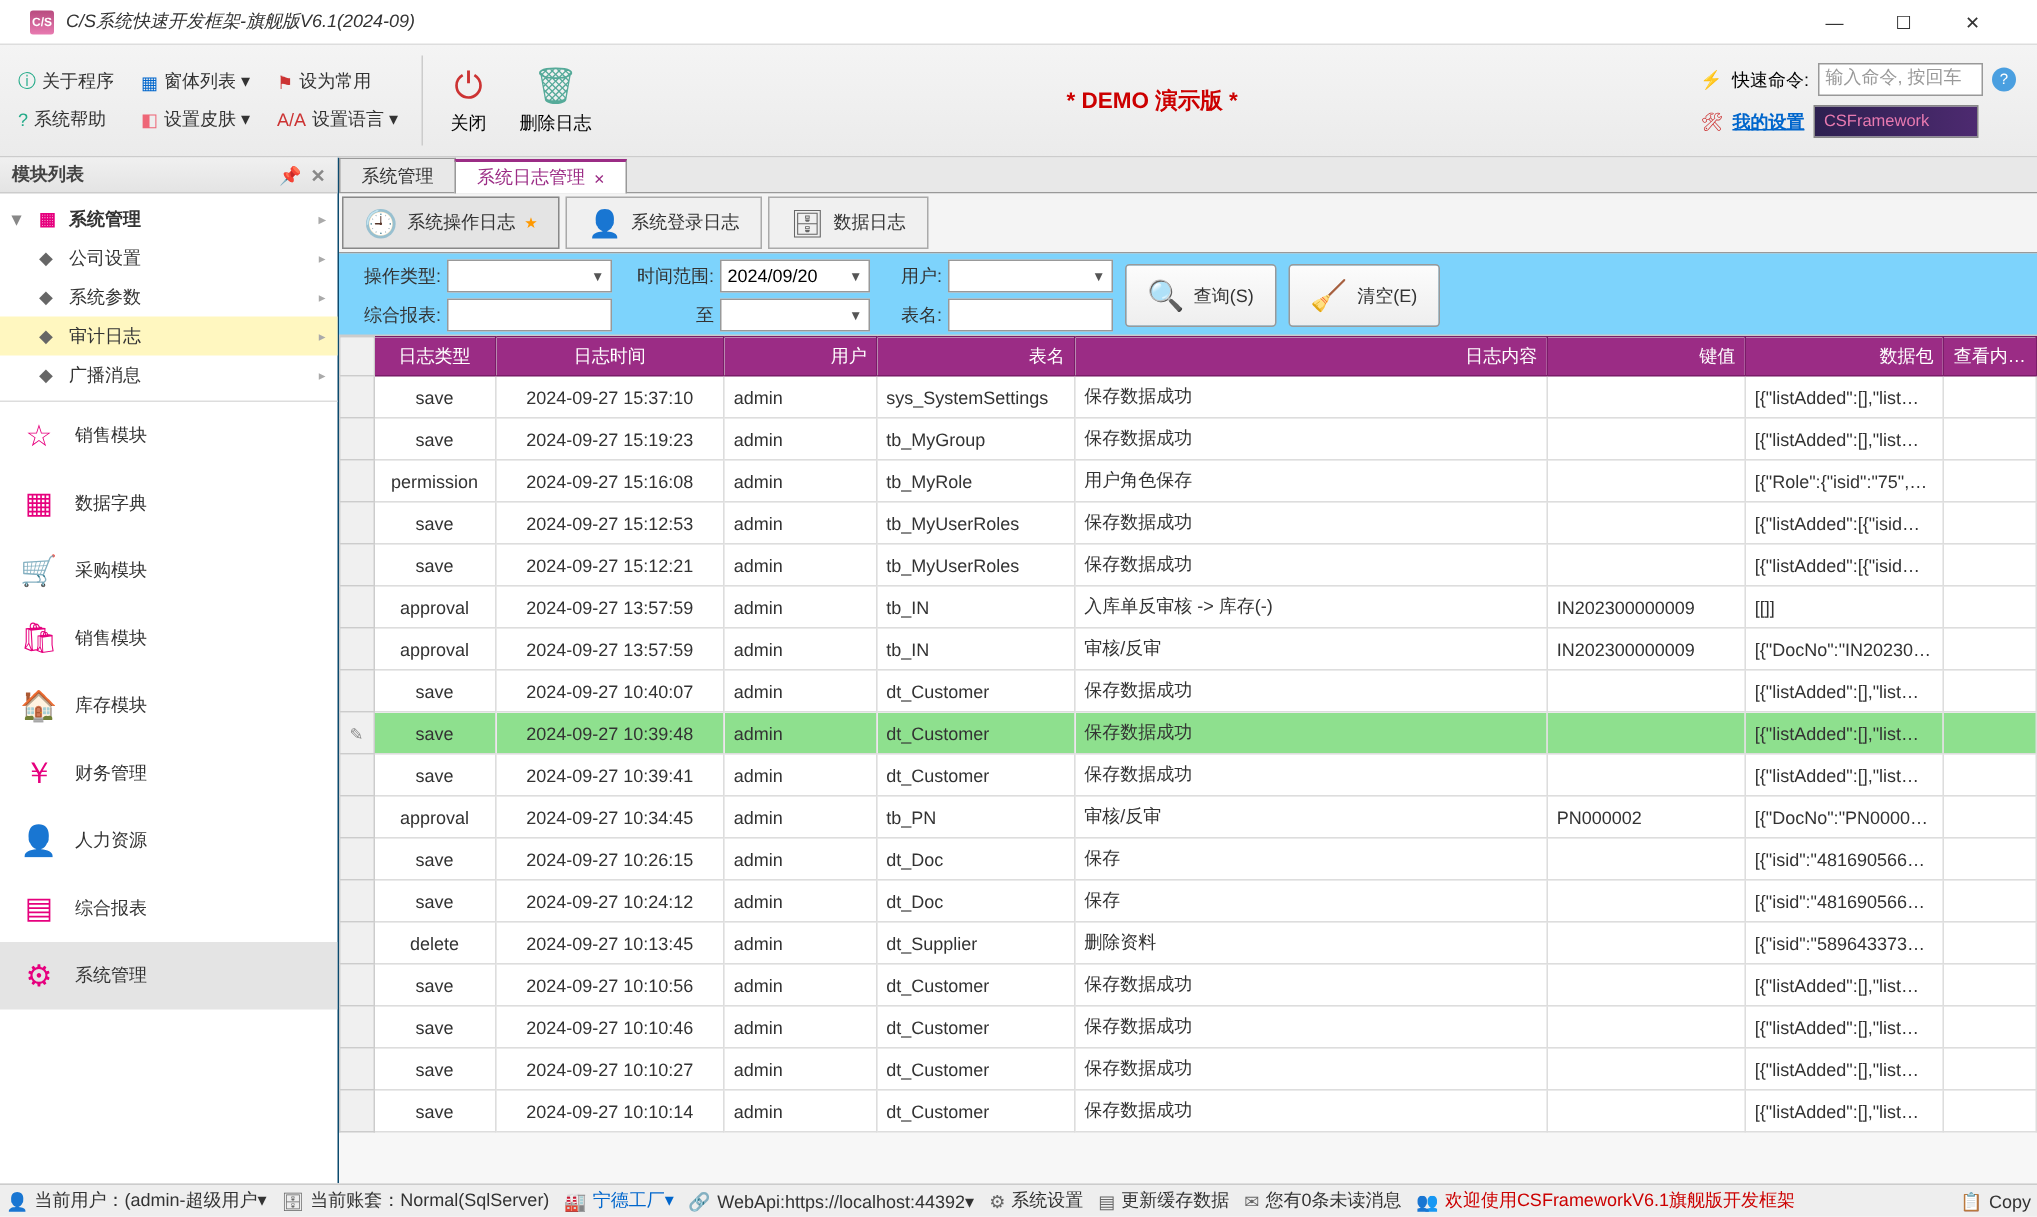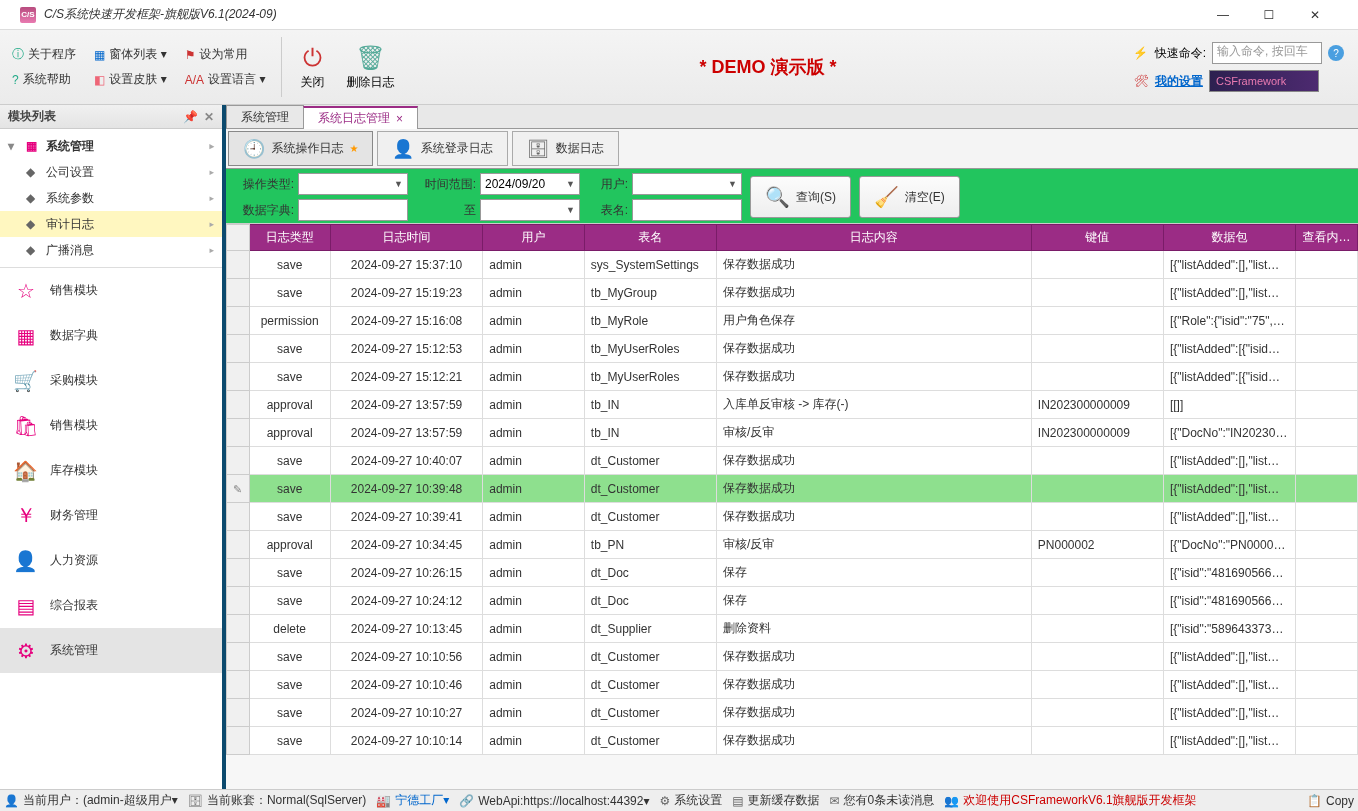--- a/index.html
+++ b/index.html
@@ -16,29 +16,29 @@
 .rib-vert .bigicon { font-size:24px; }
 .rib-sep { width:1px; height:60px; background:#ccc; margin:0 4px; }
 .rib-center { flex:1; display:flex; align-items:center; justify-content:center; gap:12px; }
 .rib-logo { display:flex; align-items:center; gap:10px; }
 .rib-logo .logoicon { width:36px; height:36px; position:relative; }
 .rib-logo .dot { width:14px; height:14px; border:3px solid #e6007e; border-radius:50%; position:absolute; }
 .rib-logo .sq { width:14px; height:14px; border:3px solid #e6007e; border-radius:4px; position:absolute; }
 .rib-logo-text { display:flex; flex-direction:column; }
 .rib-logo-text .l1 { font-size:17px; font-weight:bold; color:#333; }
 .rib-logo-text .l2 { font-size:12px; color:#555; }
-.demo { color:#c00; font-weight:bold; font-size:18px; }
+.demo { color:#c00; font-weight:bold; font-size:15px; }
 .rib-right { display:flex; flex-direction:column; gap:6px; align-items:flex-start; padding-right:8px; }
 .rib-right-row { display:flex; align-items:center; gap:6px; }
 .cmdinput { width:110px; height:22px; border:1px solid #999; padding:0 4px; color:#999; background:#fff; }
 .qcircle { width:16px; height:16px; border-radius:50%; background:#4a9fe0; color:#fff; display:flex; align-items:center; justify-content:center; font-size:10px; }
 .settings-link { color:#0066cc; text-decoration:underline;font-weight:bold; }
 .cfbanner { width:110px; height:22px; background:linear-gradient(90deg,#2d2050,#4d2a70); color:#e87ab0; display:flex; align-items:center; padding:0 6px; font-size:11px; border:1px solid #888; }
 .main { flex:1; display:flex; overflow:hidden; }
-.sidebar { width:226px; background:#fff; border-right:4px solid #0c4a6e; display:flex; flex-direction:column; }
+.sidebar { width:226px; background:#fff; border-right:1px solid #0c4a6e; display:flex; flex-direction:column; }
 .sidebar-hdr { height:24px; background:linear-gradient(#f0f0f0,#e4e4e4); border-bottom:1px solid #ccc; display:flex; align-items:center; padding:0 8px; font-weight:bold; color:#444; }
 .sidebar-hdr .pin { margin-left:auto; display:flex; gap:6px; color:#888; }
 .tree { padding:4px 0; border-bottom:1px solid #ddd; }
 .tree-row { display:flex; align-items:center; height:26px; padding:0 8px; gap:6px; color:#333; }
 .tree-row.sel { background:#fff7c0; }
 .tree-row .exp { width:12px; color:#888; }
 .tree-row .ico { width:14px; color:#666; }
 .tree-row .chev { margin-left:auto; color:#aaa; font-size:9px; }
 .tree-row.root { font-weight:bold; }
 .nav-mods { flex:1; overflow:auto; }
@@ -47,34 +47,34 @@
 .nav-mod .micon { width:24px; height:24px; display:flex; align-items:center; justify-content:center; color:#e6007e; font-size:20px; }
 .content { flex:1; display:flex; flex-direction:column; background:#f7f7f7; overflow:hidden; }
 .tabs { height:24px; display:flex; border-bottom:1px solid #999; background:#e8e8e8; }
 .tab { padding:0 14px; display:flex; align-items:center; gap:6px; border:1px solid #999; border-bottom:none; background:#e8e8e8; color:#333; margin-right:-1px; }
 .tab.active { background:#fff; color:#9b2c85; border-top:2px solid #9b2c85; position:relative; top:1px; }
 .tab .x { color:#9b2c85; }
 .subtabs { height:40px; display:flex; border-bottom:1px solid #999; background:#f4f4f4; }
 .subtab { padding:0 14px; display:flex; align-items:center; gap:6px; border:1px solid #aaa; background:#f0f0f0; color:#333; margin:2px; }
 .subtab.active { background:#e4e4e4; border:1px solid #888; }
 .subtab .sticon { font-size:18px; color:#666; }
-.filters { height:55px; display:flex; align-items:center; padding:4px 8px; gap:8px; border-bottom:1px solid #ccc; background:#22c55e; flex-wrap:wrap; }
+.filters { height:55px; display:flex; align-items:center; padding:4px 8px; gap:8px; border-bottom:1px solid #ccc; background:#7dd3fc; flex-wrap:wrap; }
 .filter-grp { display:flex; flex-direction:column; gap:4px; }
 .filter-row { display:flex; align-items:center; gap:4px; }
 .flabel { width:60px; text-align:right; color:#333; }
 .finput { height:22px; border:1px solid #999; background:#fff; padding:0 4px; }
 .finput.w110 { width:110px; }
 .finput.w100 { width:100px; }
 .finput.dd { display:flex; align-items:center; justify-content:space-between; }
 .finput.dd .ar { font-size:9px; color:#555; }
 .fbtn { height:42px; padding:0 14px; border:1px solid #999; background:linear-gradient(#fcfcfc,#eee); display:flex; align-items:center; gap:6px; color:#333; border-radius:3px; }
 .fbtn .fbicon { font-size:20px; }
 .grid { flex:1; overflow:auto; position:relative; }
 .gtable { border-collapse:collapse; width:100%; }
-.gtable th { background:#9b2c85; color:#fff; font-weight:normal; padding:4px 6px; border:1px solid #7a1c68; position:sticky; top:0; height:24px; white-space:nowrap; }
+.gtable th { background:#9b2c85; color:#fff; font-weight:normal; padding:4px 6px; border:1px solid #7a1c68; position:sticky; top:0; height:24px; white-space:nowrap;text-align:right; }
 .gtable td { border:1px solid #ddd; padding:4px 6px; background:#fff; color:#333; height:28px; white-space:nowrap; overflow:hidden; text-overflow:ellipsis; }
 .gtable tr.hl td { background:#8ee08e; }
 .gtable th.gutter, .gtable td.gutter { width:22px; background:#f0f0f0; border:1px solid #ccc; }
 .gtable tr.hl td.gutter { background:#f0f0f0; }
 .gtable td.c, .gtable th.c { text-align:center; }
 .col-type { width:80px; }
 .col-time { width:150px; }
 .col-user { width:100px; }
 .col-table { width:130px; }
 .col-content { width:310px;margin-left:12px; }
@@ -269,21 +269,21 @@
     <div class="filters">
       <div class="filter-grp">
         <div class="filter-row">
           <span class="flabel">操作类型:</span>
           <div class="finput w110 dd">
               <span></span>
               <span class="ar">▼</span>
             </div>
         </div>
         <div class="filter-row">
-          <span class="flabel">数据字典:</span>
+          <span class="flabel">综合报表:</span>
           <div class="finput w110"></div>
         </div>
       </div>
       <div class="filter-grp">
         <div class="filter-row">
           <span class="flabel">时间范围:</span>
           <div class="finput w100 dd">
               <span>2024/09/20</span>
               <span class="ar">▼</span>
             </div>

